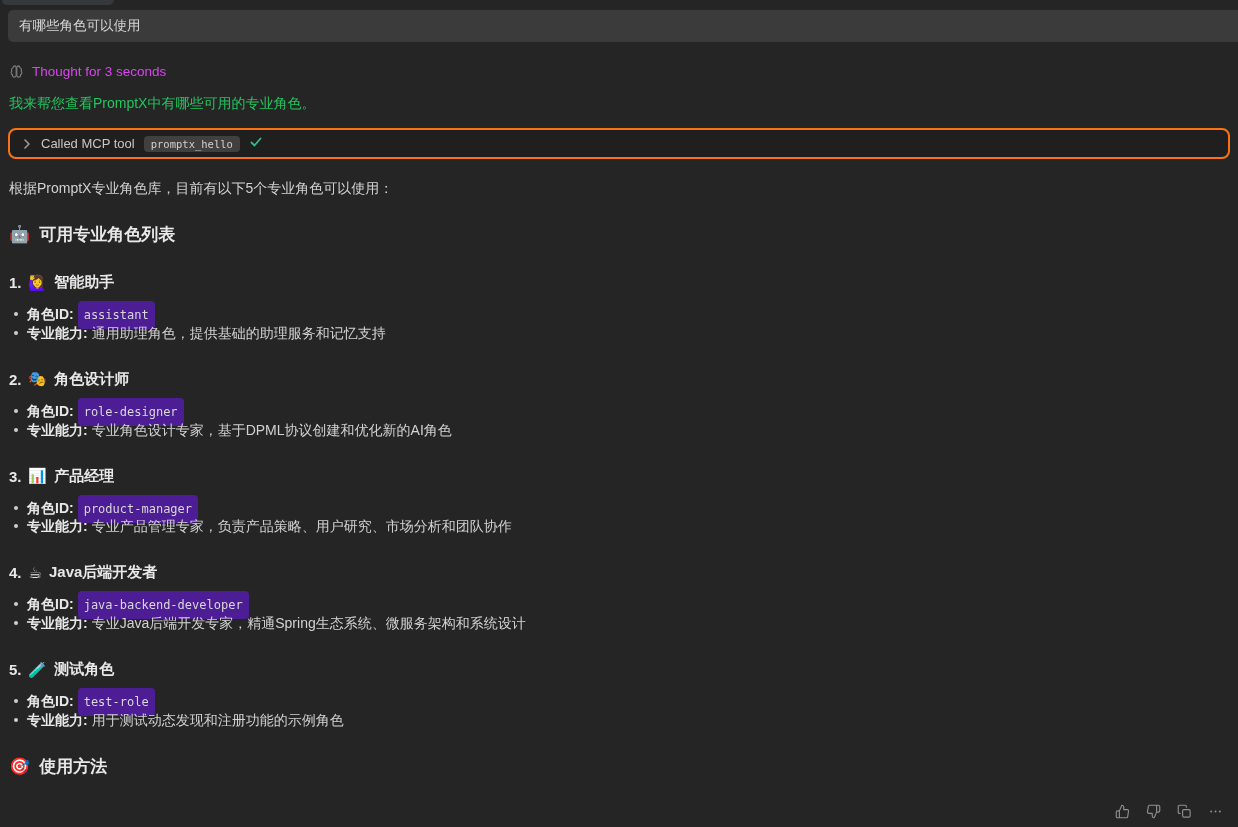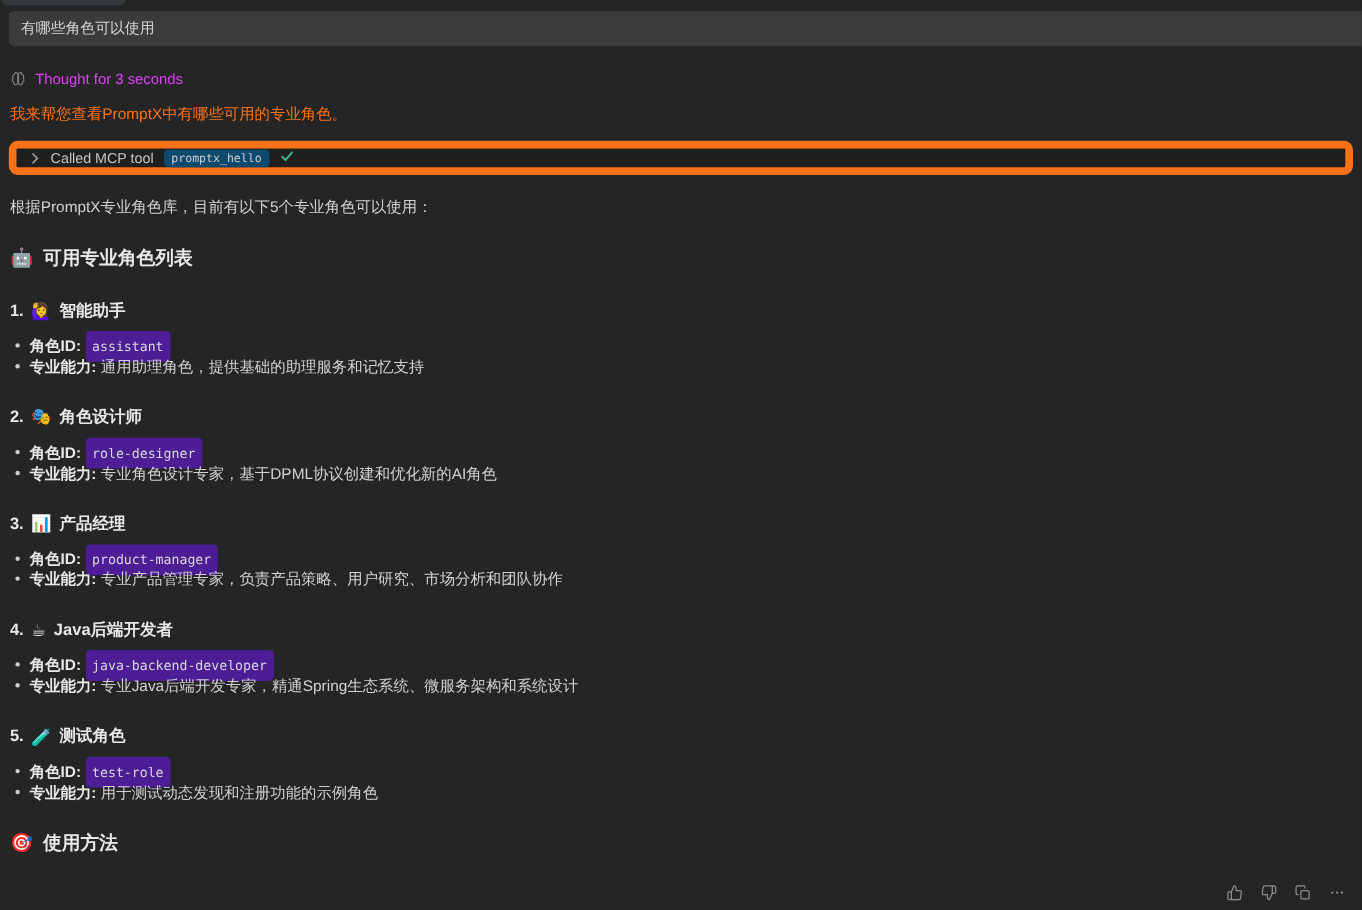--- a/index.html
+++ b/index.html
@@ -27,34 +27,34 @@
     color:#d6d6d6;
     font-size:13.5px;
   }
   .thought-row {
     margin:22px 0 0 9px;
     display:flex; align-items:center; gap:8px;
     color:#d946ef; font-size:13.5px;
   }
   .thought-row svg { display:block; }
   .content { padding:0 9px; }
-  .intro { margin-top:16px; color:#f97316; }
+  .intro { margin-top:16px; color:#22c55e; }
   .mcp-box {
     margin:15px 8px 0 8px;
     height:31px;
-    border:7px solid #f97316;
+    border:2px solid #f97316;
     background:#1f1f1f;
     border-radius:8px;
     display:flex; align-items:center; gap:9px;
     padding:0 12px;
     cursor:pointer;
   }
   .mcp-label { color:#c6c6c6; font-size:13px; }
   .mcp-badge {
-    background:#0c4a6e; color:#cfcfcf;
+    background:#404040; color:#cfcfcf;
     font-family:"DejaVu Sans Mono","Liberation Mono",monospace;
     font-size:10.5px;
     padding:2px 7px; border-radius:4px;
   }
   .lead { margin-top:21px; }
   h2 {
     margin-top:25px;
     font-size:17px; font-weight:bold; color:#e8e8e8;
     display:flex; align-items:center; gap:9px;
   }

